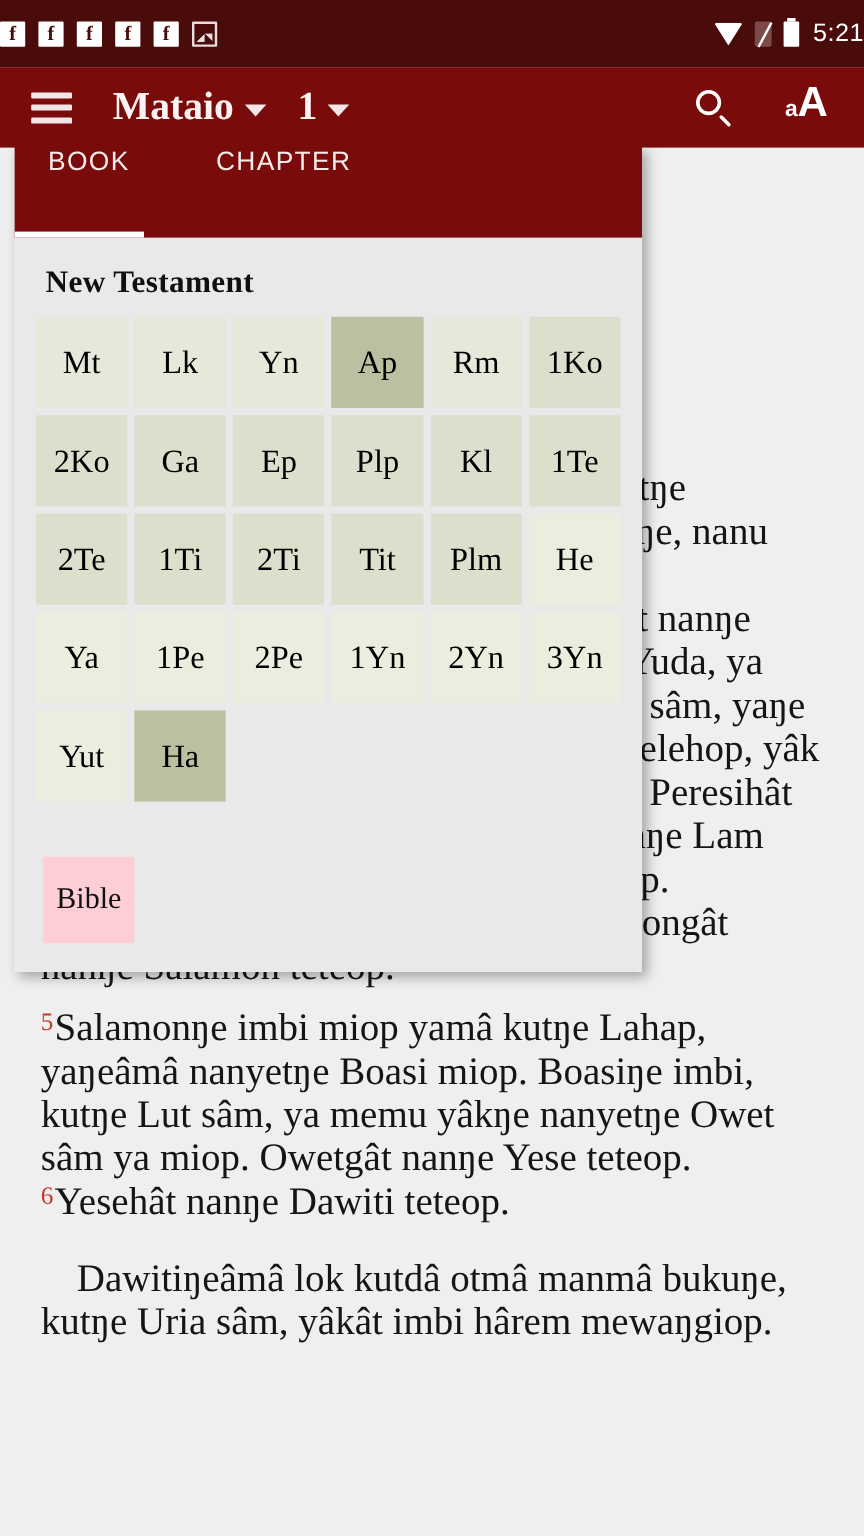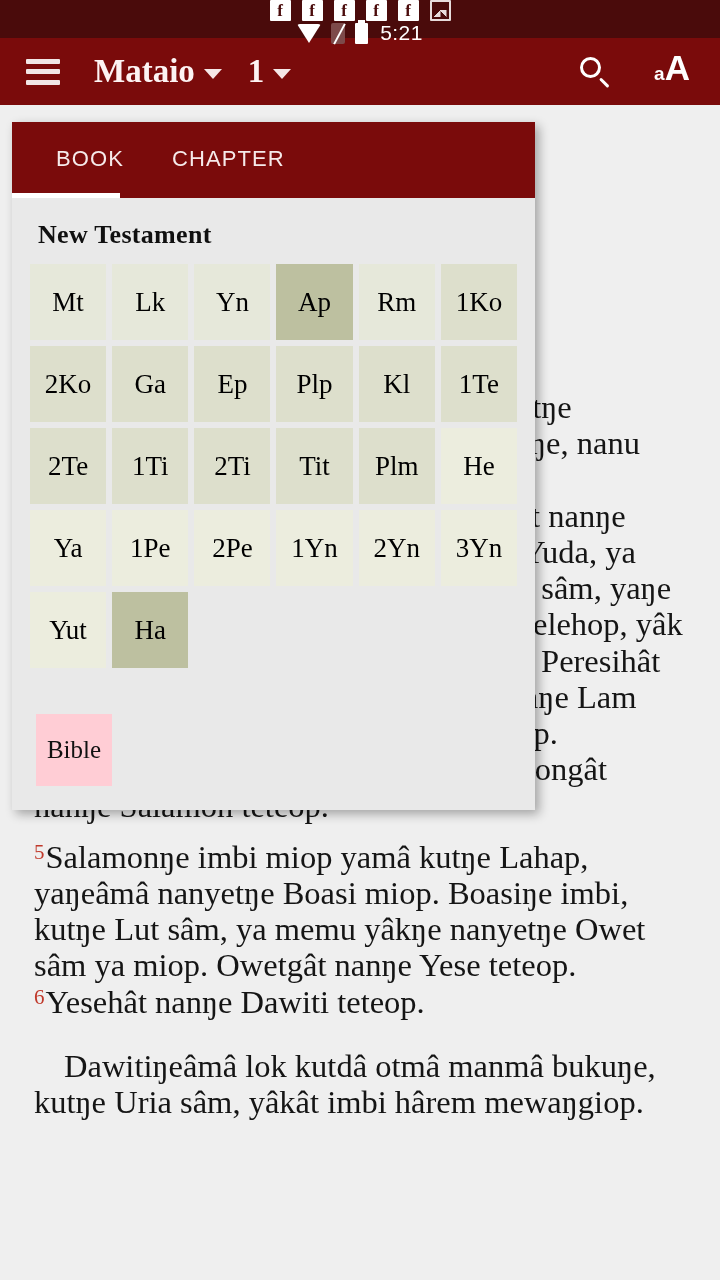--- a/index.html
+++ b/index.html
@@ -10,29 +10,28 @@
     width: 720px;
     height: 1280px;
     overflow: hidden;
     font-family: "Liberation Serif", serif;
     background: #efefef;
     position: relative;
   }
 
   
   #status-bar {
-    height: 38px;
+    height: 56px;
     background: #4a0b0b;
     display: flex;
     align-items: center;
     padding: 0 0;
     box-sizing: border-box;
     position: relative;
     z-index: 60;
-    flex-direction: column;
   }
   .status-left {
     display: flex;
     align-items: center;
     gap: 11px;
     flex: 1;
   }
   .fb-icon {
     width: 21px;
     height: 21px;
@@ -282,34 +281,34 @@
     background: #e8e8e8;
     box-shadow: 4px 4px 10px rgba(0,0,0,0.32);
     display: flex;
     flex-direction: column;
     overflow: hidden;
   }
   #panel-tabs {
     height: 76px;
     background: #7a0b0b;
     display: flex;
-    align-items: center;
-    padding-left: 44px;
+    align-items: flex-start;
+    padding-left: 28px;
     position: relative;
     flex: none;
   }
   .panel-tab {
     color: #f6eaea;
     font-family: "Liberation Sans", sans-serif;
     font-size: 22px;
     letter-spacing: 1.1px;
     cursor: pointer;
     padding-bottom: 2px;
   }
-  .panel-tab.tab-chapter { margin-left: 48px; }
+  .panel-tab.tab-chapter { margin-left: 72px; }
   #tab-indicator {
     position: absolute;
     left: 0;
     bottom: 0;
     width: 108px;
     height: 5px;
     background: #ffffff;
   }
   #panel-body {
     flex: 1;

